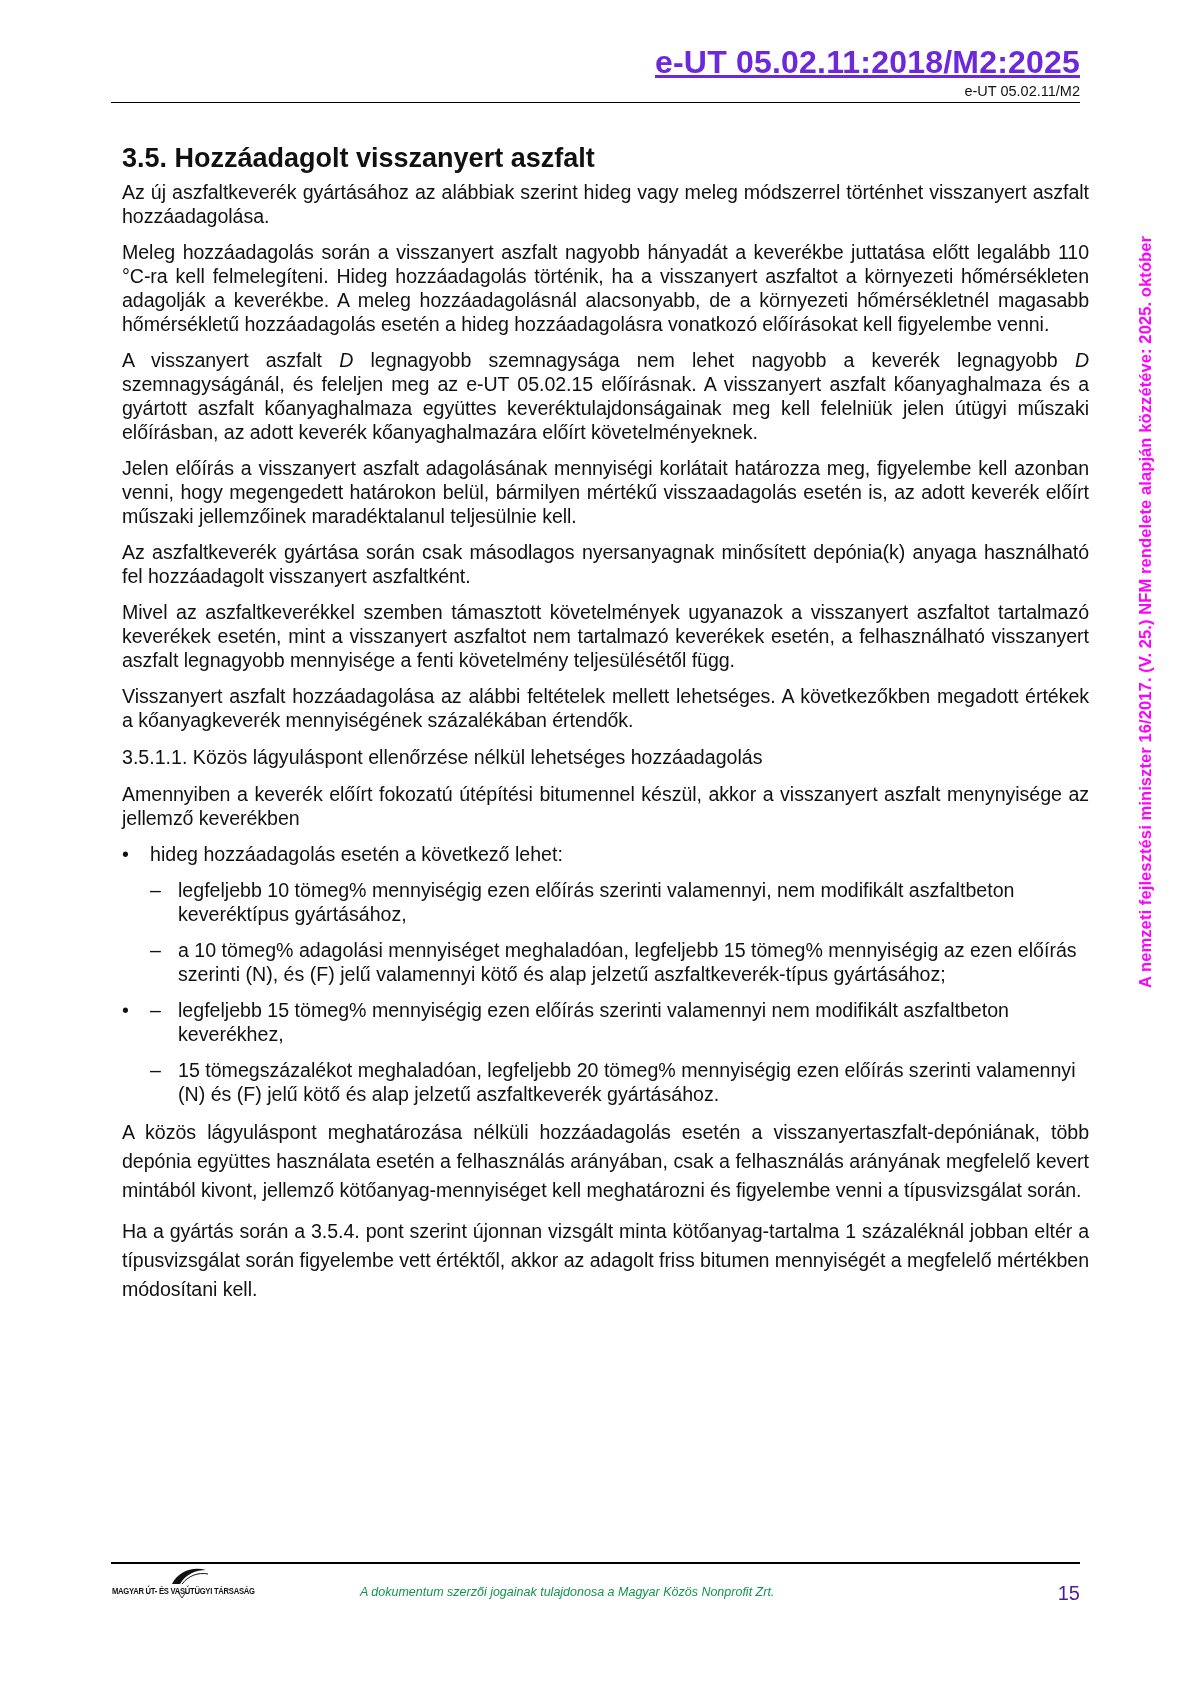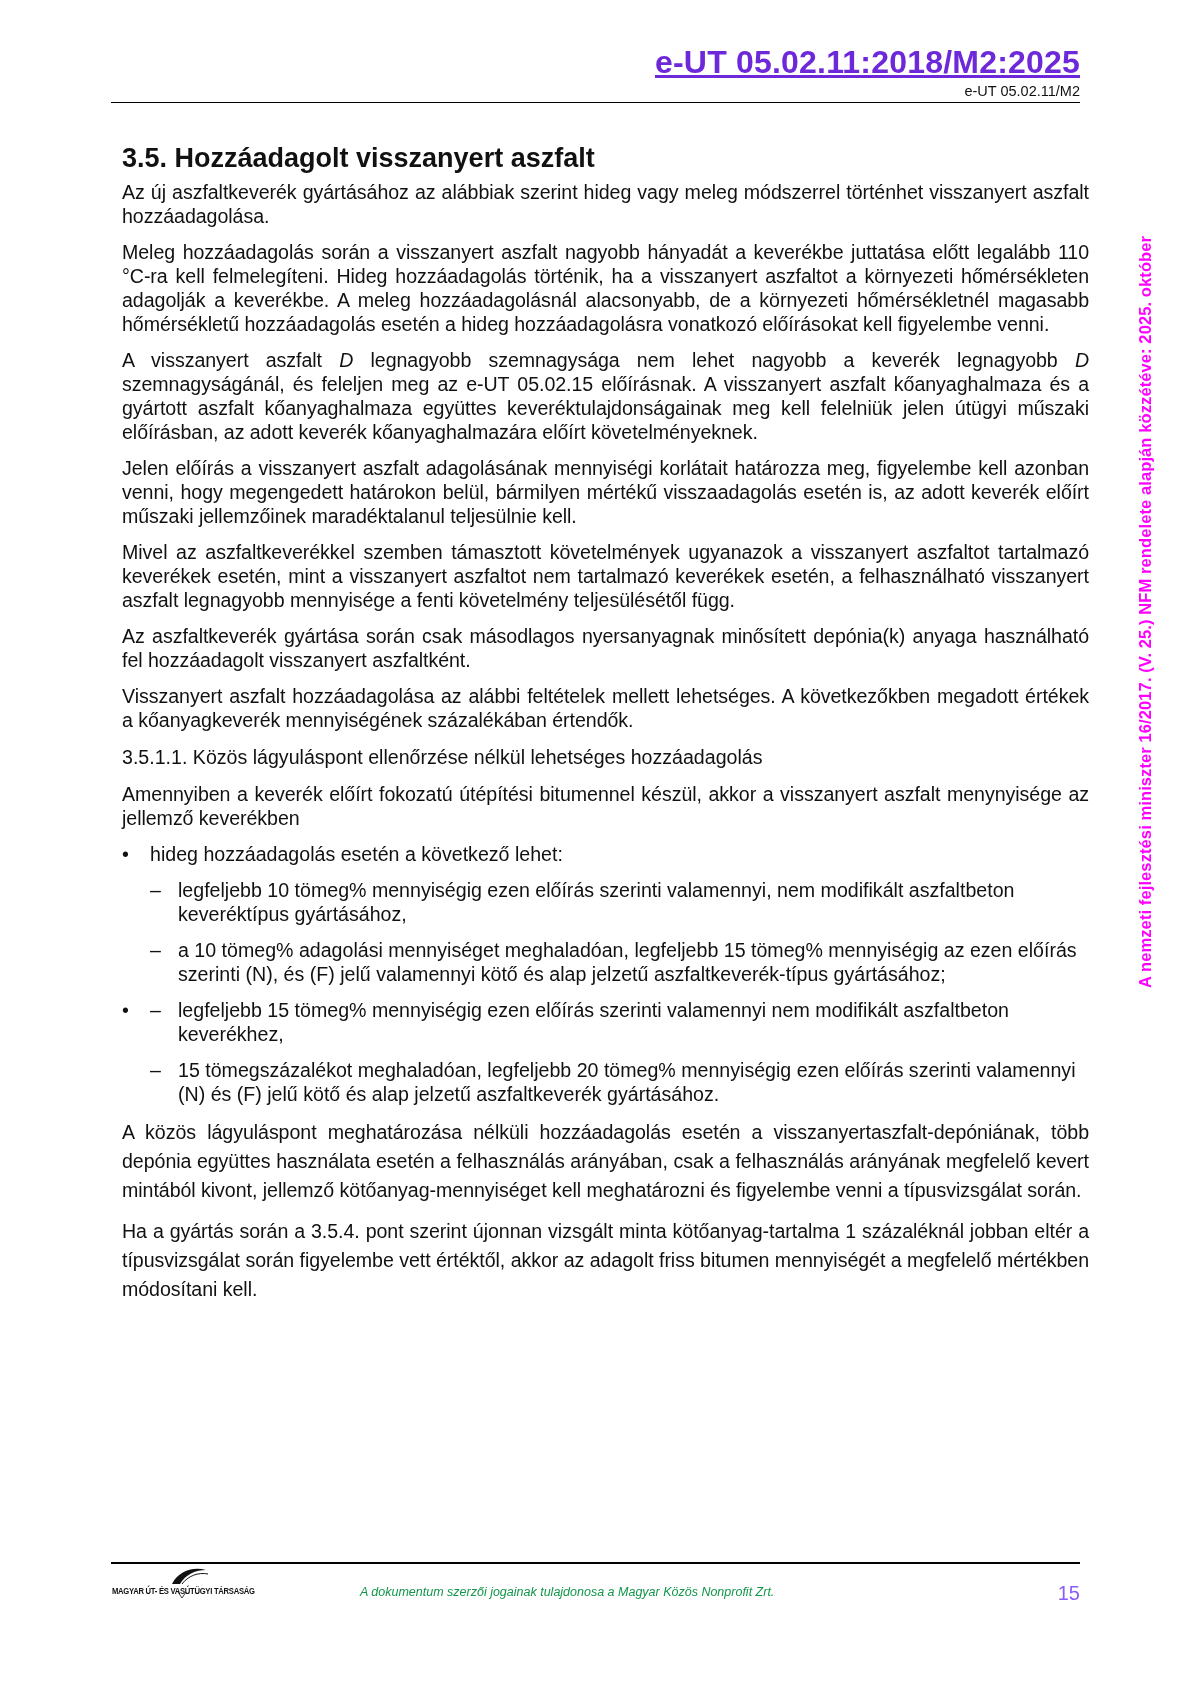--- a/index.html
+++ b/index.html
@@ -28,42 +28,42 @@
   .p-wide { line-height:29px; }
   .footer-rule { position:absolute; left:111px; width:969px; top:1562px; height:0;
                  border-top:2.5px solid #000; }
   .footer-logo { position:absolute; left:112px; top:1566px; width:150px; height:40px; }
   .footer-logo .swoosh { position:absolute; left:58px; top:0; }
   .footer-logo .logo-text { position:absolute; left:0; top:20px; font-size:8.5px; font-weight:bold;
                             letter-spacing:-0.3px; white-space:nowrap; color:#111;
                             transform:scaleX(0.9); transform-origin:left; }
   .footer-copy { position:absolute; left:360px; top:1585px; font-size:12.5px; font-style:italic;
                  color:#12964a; }
-  .page-num { position:absolute; right:110px; top:1582px; font-size:20px; color:#8b5cf6; }
+  .page-num { position:absolute; right:110px; top:1582px; font-size:20px; color:#4c1d95; }
   .side-note { position:absolute; left:1145px; top:612px; white-space:nowrap;
                font-size:16.5px; font-weight:bold; color:#ff00ff;
                transform:translate(-50%,-50%) rotate(-90deg); letter-spacing:0.1px; }
 </style>
 </head>
 <body>
 
 <div class="hdr-code">e-UT 05.02.11:2018/M2:2025</div>
 <div class="hdr-sub">e-UT 05.02.11/M2</div>
 <div class="hdr-rule"></div>
 
 <div class="side-note">A nemzeti fejlesztési miniszter 16/2017. (V. 25.) NFM rendelete alapján közzétéve: 2025. október</div>
 
 <div class="content">
   <h1 class="title">3.5. Hozzáadagolt visszanyert aszfalt</h1>
   <p>Az új aszfaltkeverék gyártásához az alábbiak szerint hideg vagy meleg módszerrel történhet vissza­nyert aszfalt hozzáadagolása.</p>
   <p>Meleg hozzáadagolás során a visszanyert aszfalt nagyobb hányadát a keverékbe juttatása előtt leg­alább 110 °C-ra kell felmelegíteni. Hideg hozzáadagolás történik, ha a visszanyert aszfaltot a kör­nyezeti hőmérsékleten adagolják a keverékbe. A meleg hozzáadagolásnál alacsonyabb, de a kör­nyezeti hőmérsékletnél magasabb hőmérsékletű hozzáadagolás esetén a hideg hozzáadagolásra vonatkozó előírásokat kell figyelembe venni.</p>
   <p><span>A visszanyert aszfalt </span><i>D</i><span> legnagyobb szemnagysága nem lehet nagyobb a keverék legnagyobb </span><i>D</i><span> szemnagyságánál, és feleljen meg az e-UT 05.02.15 előírásnak. A visszanyert aszfalt kőanyag­halmaza és a gyártott aszfalt kőanyaghalmaza együttes keveréktulajdonságainak meg kell felelniük jelen útügyi műszaki előírásban, az adott keverék kőanyaghalmazára előírt követelményeknek.</span></p>
   <p>Jelen előírás a visszanyert aszfalt adagolásának mennyiségi korlátait határozza meg, figyelembe kell azonban venni, hogy megengedett határokon belül, bármilyen mértékű visszaadagolás esetén is, az adott keverék előírt műszaki jellemzőinek maradéktalanul teljesülnie kell.</p>
+  <p>Az aszfaltkeverék gyártása során csak másodlagos nyersanyagnak minősített depónia(k) anyaga használható fel hozzáadagolt visszanyert aszfaltként.</p>
   <p>Mivel az aszfaltkeverékkel szemben támasztott követelmények ugyanazok a visszanyert aszfaltot tartalmazó keverékek esetén, mint a visszanyert aszfaltot nem tartalmazó keverékek esetén, a fel­használható visszanyert aszfalt legnagyobb mennyisége a fenti követelmény teljesülésétől függ.</p>
-  <p>Az aszfaltkeverék gyártása során csak másodlagos nyersanyagnak minősített depónia(k) anyaga használható fel hozzáadagolt visszanyert aszfaltként.</p>
   <p>Visszanyert aszfalt hozzáadagolása az alábbi feltételek mellett lehetséges. A következőkben meg­adott értékek a kőanyagkeverék mennyiségének százalékában értendők.</p>
 
   <h3 class="subsub">3.5.1.1. Közös lágyuláspont ellenőrzése nélkül lehetséges hozzáadagolás</h3>
   <p>Amennyiben a keverék előírt fokozatú útépítési bitumennel készül, akkor a visszanyert aszfalt meny­nyisége az jellemző keverékben</p>
 
   <ul class="bullets">
     <li>
       <span class="bul">•</span>
       <span>hideg hozzáadagolás esetén a következő lehet:</span>
       <ul class="dashes">

